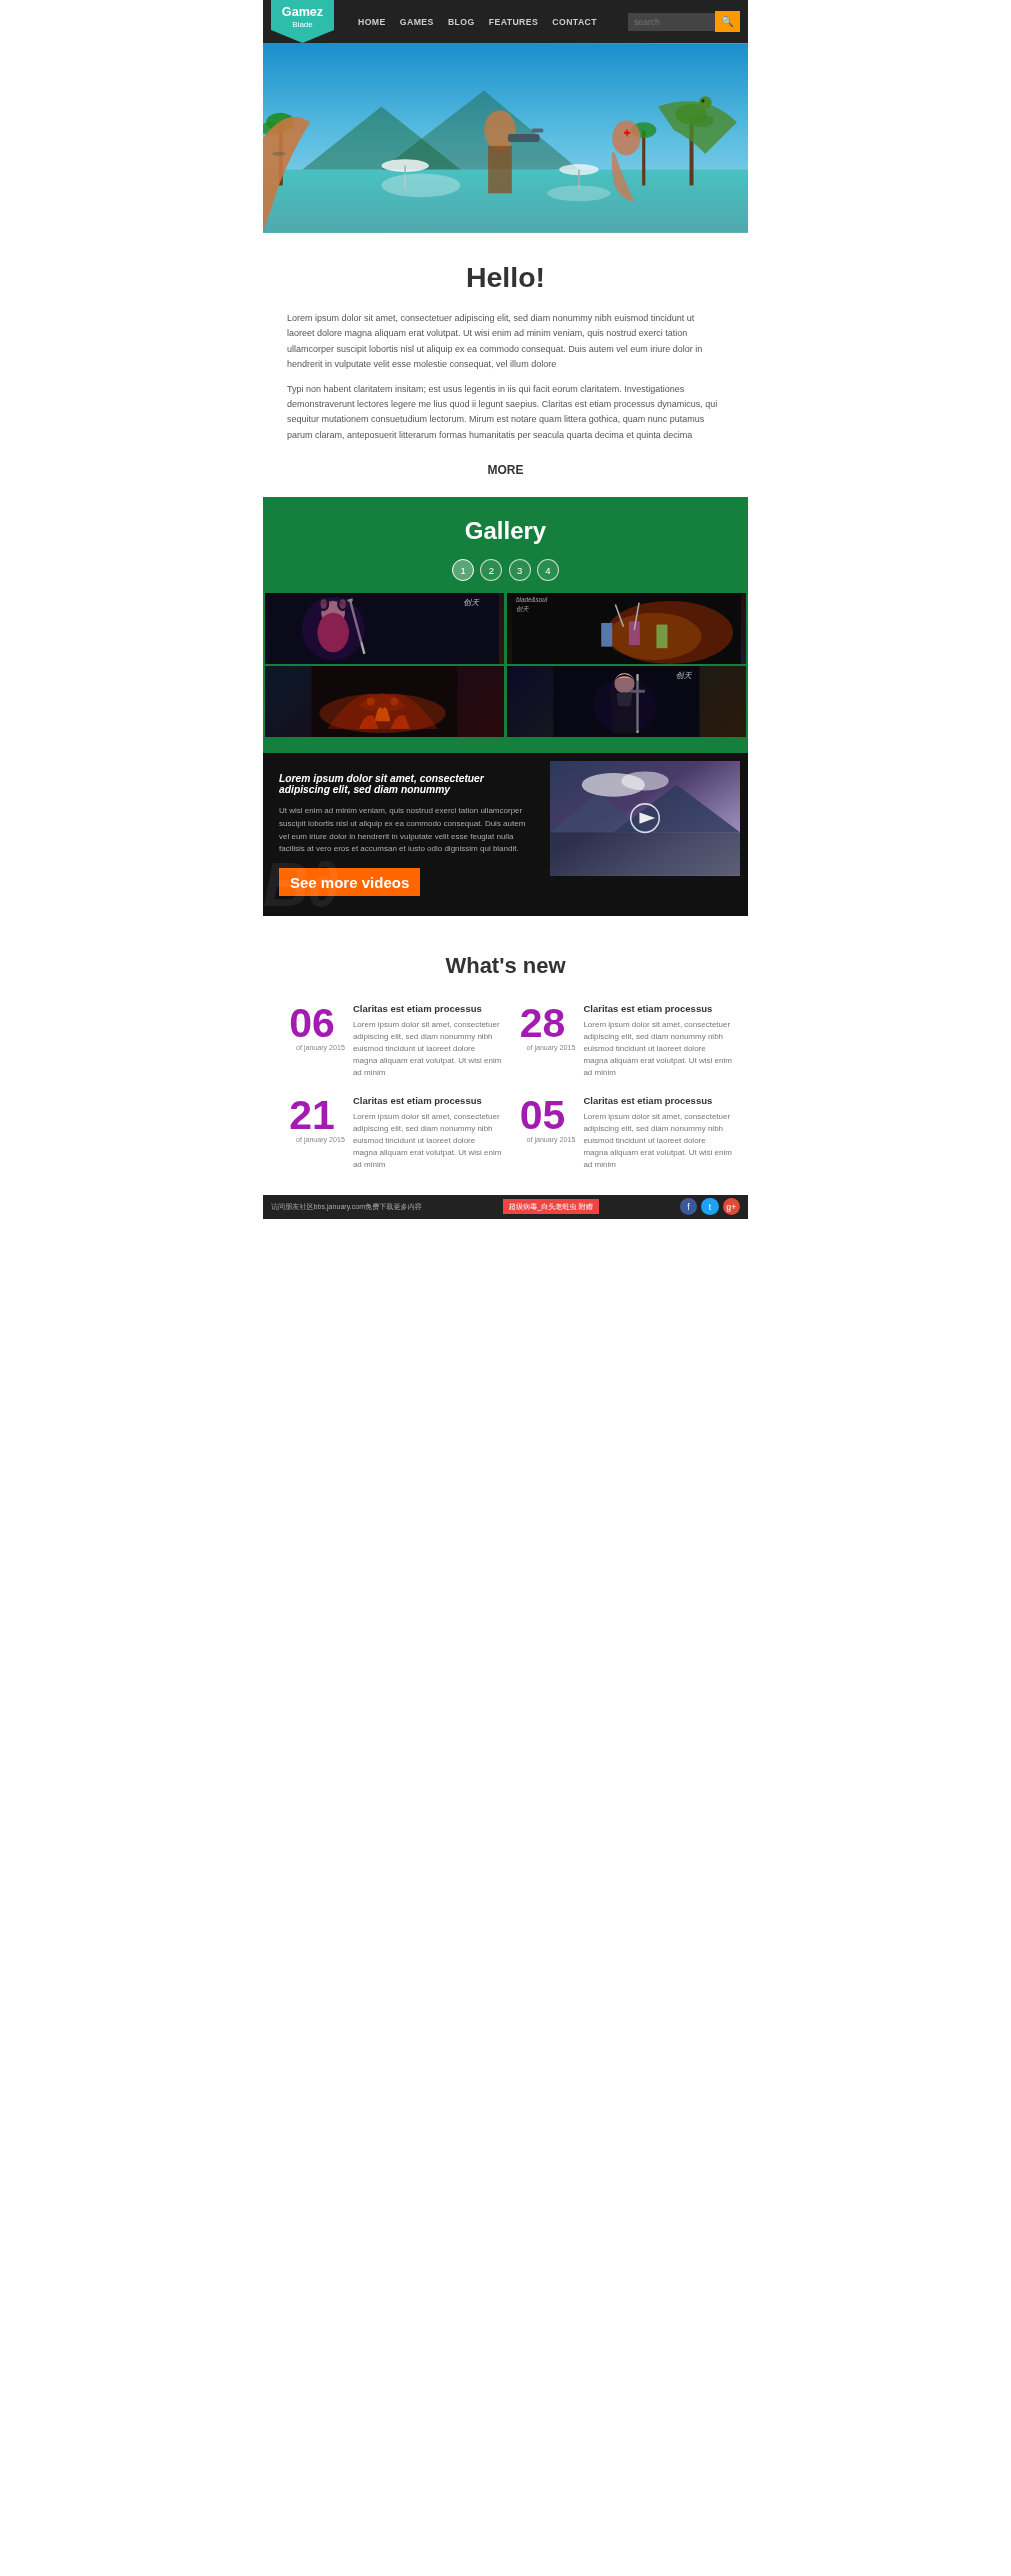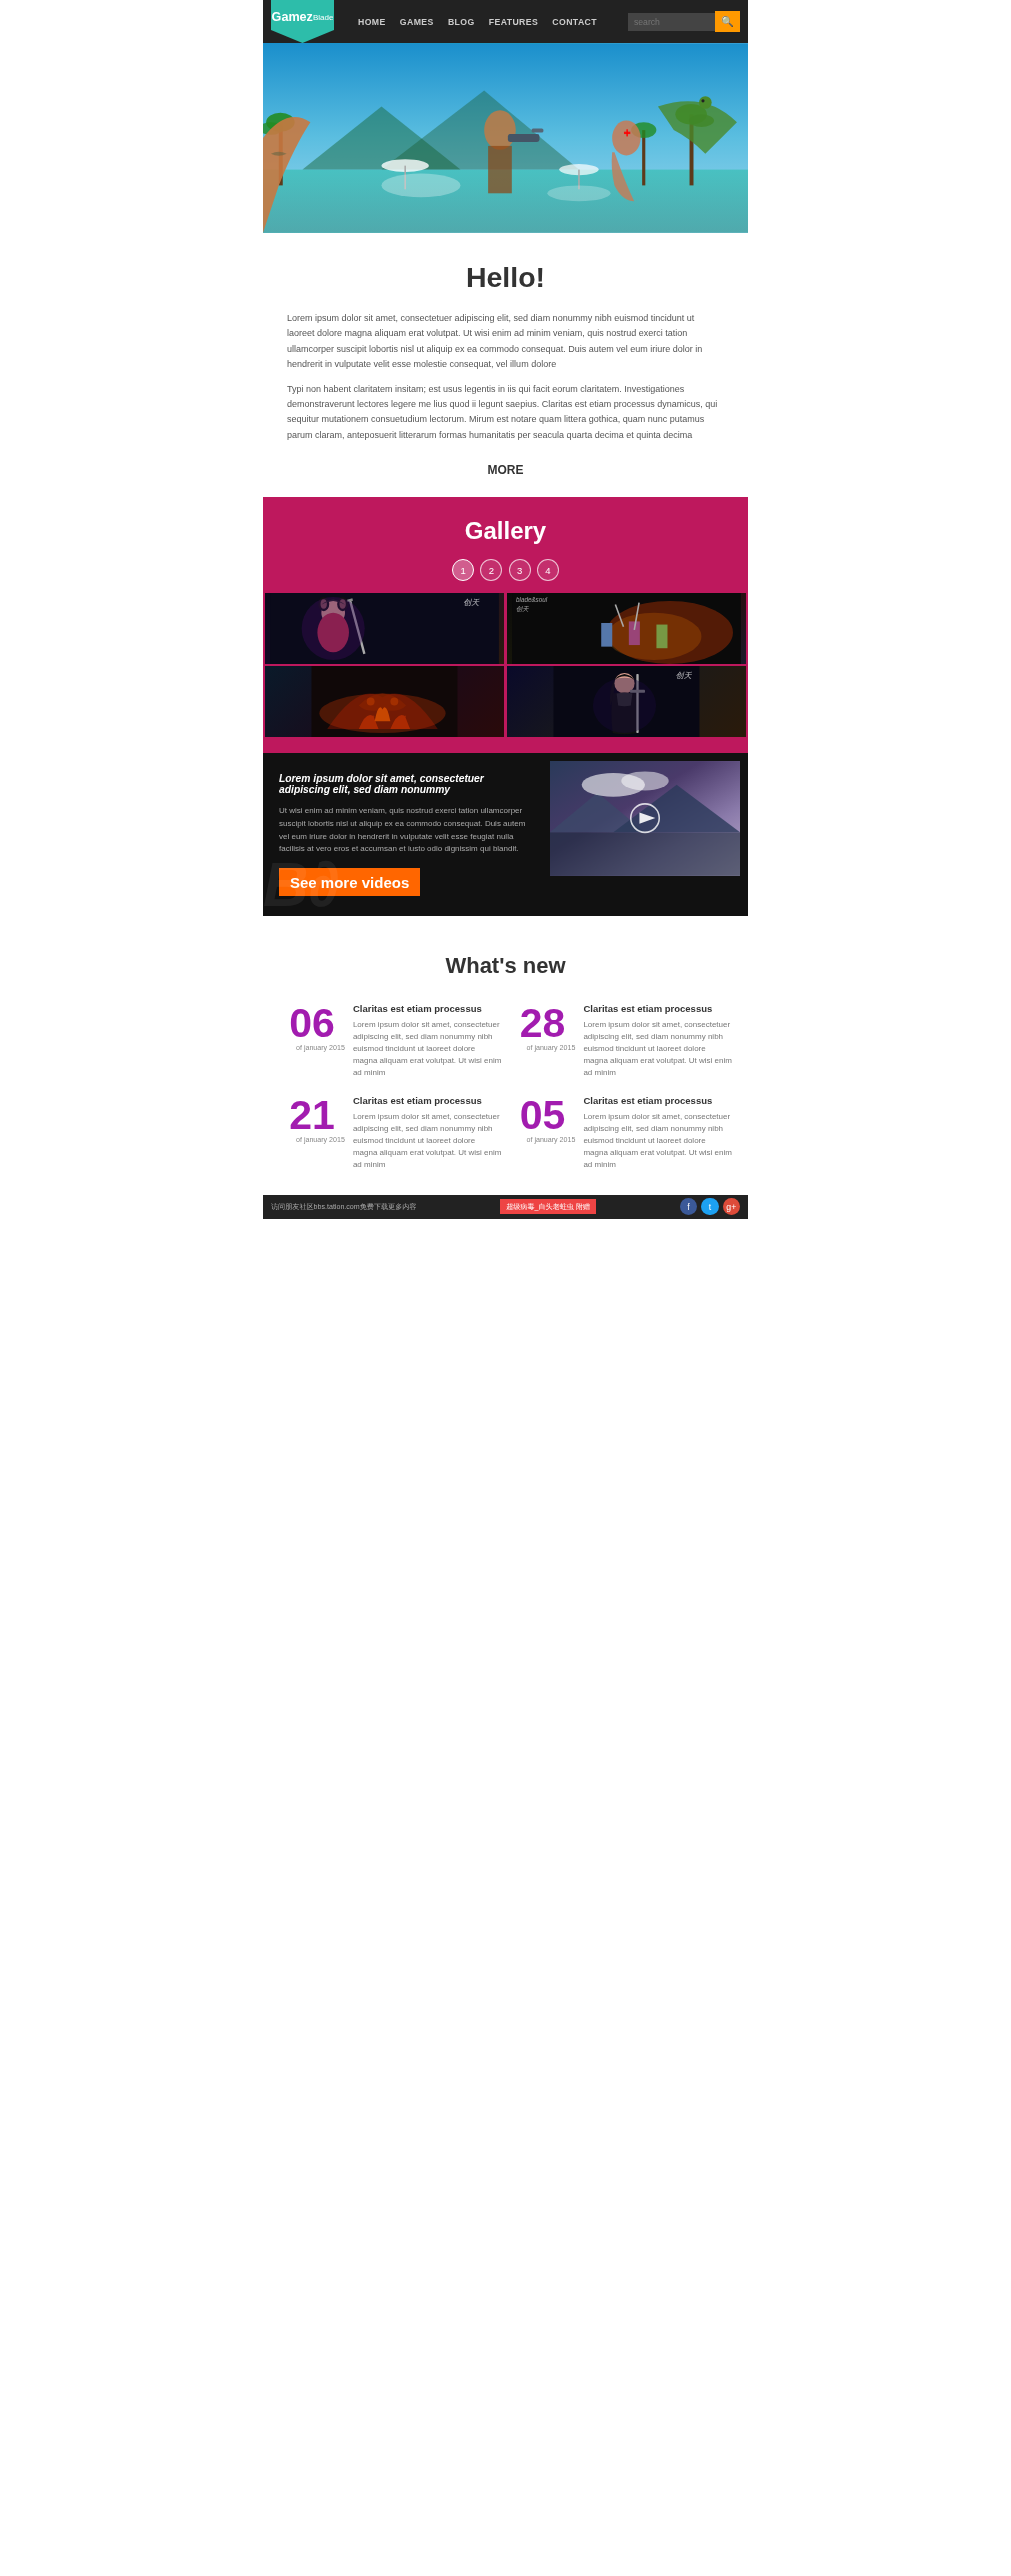--- a/index.html
+++ b/index.html
@@ -13,20 +13,21 @@
       height: 43px;
       padding: 0 8px;
       position: relative;
     }
     .logo-wrap {
       background: #2dbdaa;
       clip-path: polygon(0 0, 100% 0, 100% 70%, 50% 100%, 0 70%);
       width: 63px;
       height: 43px;
       display: flex;
+      flex-direction: column;
       align-items: center;
       justify-content: center;
       padding-bottom: 8px;
     }
     .logo-wrap .logo-main {
       color: #fff;
       font-size: 12.6px;
       font-weight: bold;
       line-height: 1.1;
     }
@@ -103,21 +104,21 @@
       color: #333;
       margin-top: 8px;
       text-decoration: none;
       cursor: pointer;
       border: none;
       background: none;
     }
 
     
     .gallery-section {
-      background: #be185d;
+      background: #15803d;
       padding: 20px 0 16px;
     }
     .gallery-section h2 {
       text-align: center;
       color: #fff;
       font-size: 24px;
       font-weight: bold;
       margin-bottom: 14.2px;
     }
     .gallery-nav {
@@ -602,21 +603,21 @@
       <div class="news-content">
         <h4>Claritas est etiam processus</h4>
         <p>Lorem ipsum dolor sit amet, consectetuer adipiscing elit, sed diam nonummy nibh euismod tincidunt ut laoreet dolore magna aliquam erat volutpat. Ut wisi enim ad minim</p>
       </div>
     </div>
 
   </div>
 </section>
 
 <footer class="footer-bar">
-  <span class="footer-text">访问朋友社区bbs.tation.com免费下载更多内容</span>
+  <span class="footer-text">访问朋友社区bbs.january.com免费下载更多内容</span>
   <button class="footer-btn">超级病毒_白头老蛀虫 附赠</button>
   <div class="footer-icons">
     <div class="footer-icon-circle" style="background:#3b5998;">f</div>
     <div class="footer-icon-circle" style="background:#1da1f2;">t</div>
     <div class="footer-icon-circle" style="background:#dd4b39;">g+</div>
   </div>
 </footer>
 
 
 </body></html>

